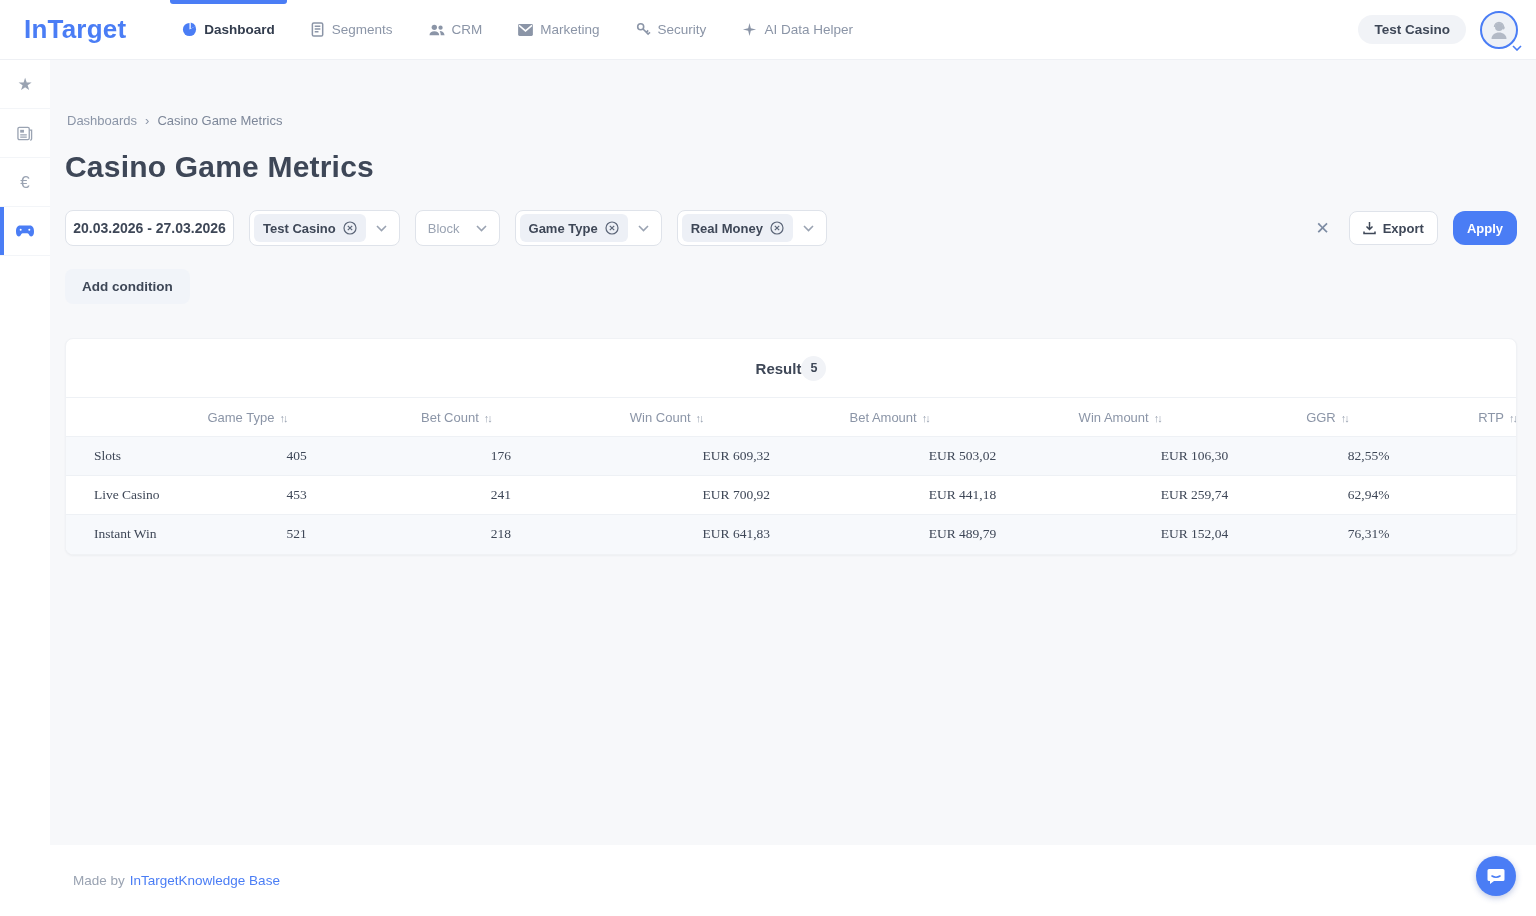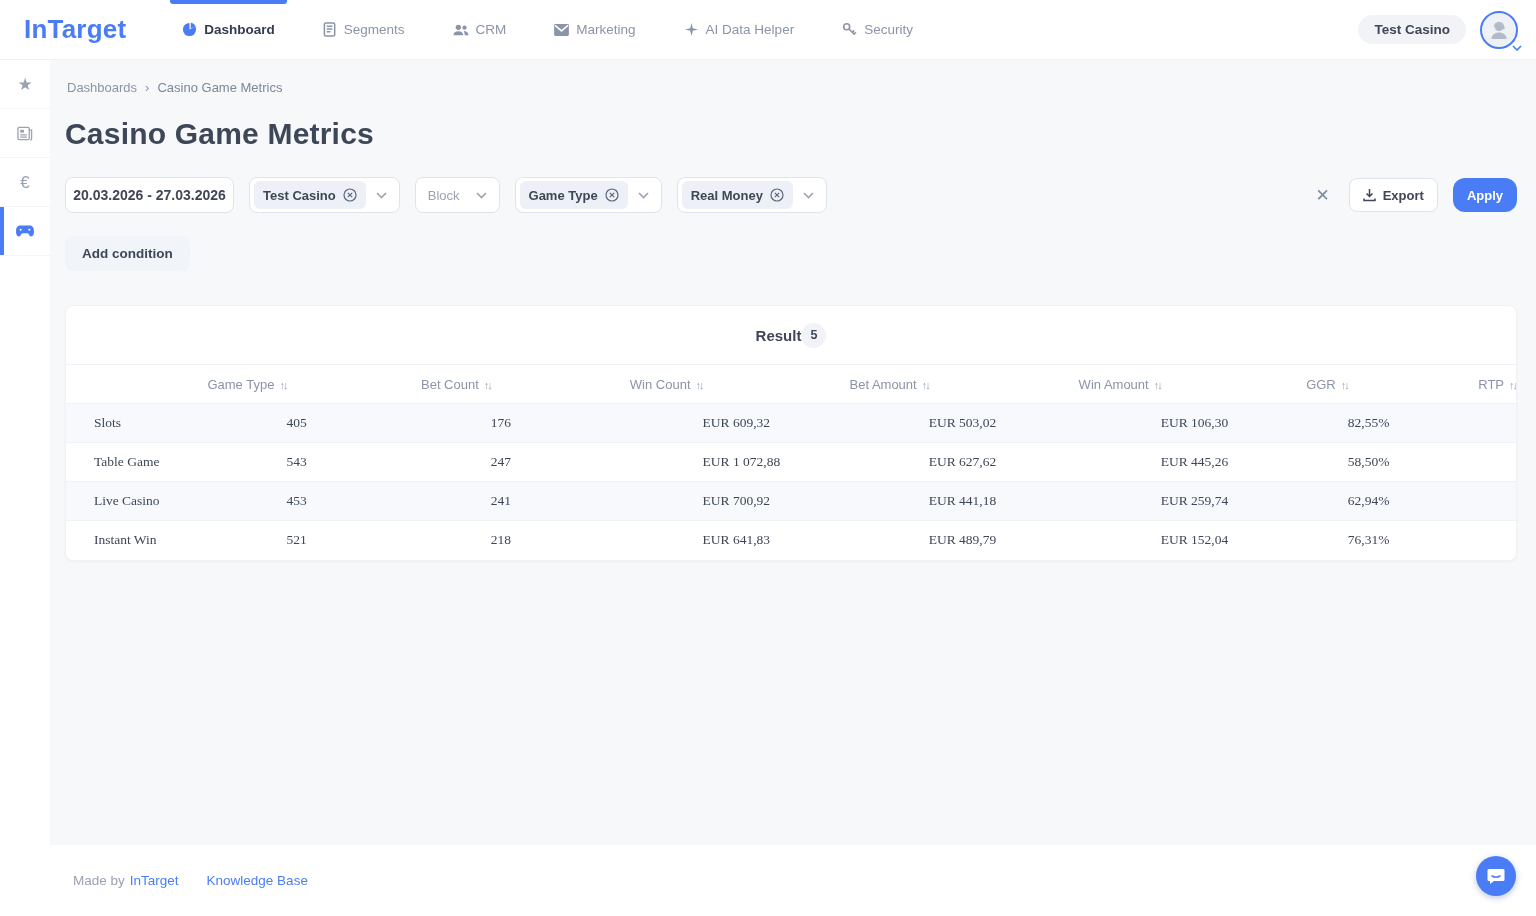--- a/index.html
+++ b/index.html
@@ -3,21 +3,21 @@
 <meta charset="utf-8">
 <style>
   * { margin:0; padding:0; box-sizing:border-box; }
   html,body { width:1536px; height:916px; font-family:"Liberation Sans", sans-serif; }
   .app { position:relative; width:1536px; height:916px; background:#f7f8fa; overflow:hidden; }
 
   
   .topbar { position:absolute; top:0; left:0; right:0; height:60px; background:#fff;
             border-bottom:1px solid #eef0f4; display:flex; align-items:center; z-index:5; }
   .logo { font-size:26px; font-weight:bold; color:#4a7df5; letter-spacing:0.2px; margin:0 38px 0 24px; }
-  .nav { display:flex; align-items:stretch; height:60px;gap:12px; }
+  .nav { display:flex; align-items:stretch; height:60px; }
   .nav-item { display:flex; align-items:center; gap:7px; padding:0 12px; margin:0 6px;
               font-size:13.5px; color:#8b95a7; font-weight:500; cursor:pointer; position:relative; }
   .nav-item .nicon { display:flex; align-items:center; }
   .nav-item.active { color:#323c4d; font-weight:700; }
   .nav-item.active::before { content:""; position:absolute; top:0; left:0; right:0; height:4px;
               background:#4a7df5; border-radius:0 0 3px 3px; }
   .topbar-right { margin-left:auto; display:flex; align-items:center; gap:14px; padding-right:18px; }
   .account-pill { background:#f1f3f7; border-radius:16px; padding:7px 16px; font-size:13.5px;
               font-weight:600; color:#3e4757; }
   .avatar { width:38px; height:38px; border-radius:50%; border:2px solid #4a7df5; background:#eef1f6;
@@ -28,21 +28,21 @@
   .sidebar { position:absolute; top:60px; left:0; bottom:0; width:50px; background:#fff; z-index:4; }
   .side-item { height:49px; display:flex; align-items:center; justify-content:center;
                border-bottom:1px solid #f3f5f8; position:relative; cursor:pointer; color:#9aa3b2; }
   .side-item.active { color:#4a7df5; }
   .side-item.active::before { content:""; position:absolute; left:0; top:0; bottom:0; width:4px; background:#4a7df5; }
   .side-item .glyph { font-size:17px; line-height:1; }
 
   
   .main { position:absolute; top:60px; left:50px; right:0; bottom:71px; background:#f7f8fa;
           padding:20px 19px 0 15px; overflow:hidden; }
-  .breadcrumb { font-size:13px; color:#8b95a7; display:flex; gap:8px; align-items:center; padding-left:2px; }
+  .breadcrumb { font-size:13px; color:#8b95a7; display:flex; gap:8px; align-items:center; padding-left:2px;margin-top:33px; }
   .breadcrumb .crumb-current { color:#7d8799; }
   .page-title { font-size:30px; font-weight:800; color:#3e4757; margin:22px 0 26px 0; letter-spacing:0.2px; }
 
   
   .filter-row { display:flex; align-items:center; gap:15px; }
   .date-input { width:169px; height:36px; background:#fff; border:1px solid #dfe3ea; border-radius:8px;
           font-family:"Liberation Sans",sans-serif; font-size:14px; font-weight:600; color:#3e4757;
           text-align:center; outline:none; }
   .chip-select { height:36px; background:#fff; border:1px solid #dfe3ea; border-radius:8px;
           display:flex; align-items:center; padding:0 12px 0 4px; gap:10px; cursor:pointer; }
@@ -79,21 +79,21 @@
   td { font-size:13.5px; color:#3e4757; height:39px; border-bottom:1px solid #eef1f5;font-family:Liberation Serif, serif; }
   th:first-child, td:first-child { padding-left:28px; }
   tbody tr:nth-child(odd) { background:#f7f9fc; }
   tbody tr:last-child td { border-bottom:none; }
 
   
   .footer { position:absolute; left:50px; right:0; bottom:0; height:71px; background:#fff;
             display:flex; align-items:center; padding-left:23px; font-size:13.5px; color:#9aa3b2; }
   .footer a { color:#4a7df5; text-decoration:none; font-weight:500; }
   .footer .made-by { margin-right:5px; }
-  .footer .kb-link { margin-left:28px; }
+  .footer .kb-link { }
   .chat-launcher { position:absolute; right:20px; bottom:20px; width:40px; height:40px; border-radius:50%;
             background:#4a7df5; display:flex; align-items:center; justify-content:center; cursor:pointer;
             box-shadow:0 2px 6px rgba(40,70,160,0.3); }
   svg { display:block; }
 </style>
 </head>
 <body>
 
 <div class="app">
 
@@ -134,34 +134,34 @@
         <span class="nicon">
           <svg width="15" height="12" viewBox="0 0 16 13" fill="#8b95a7">
               <rect x="0" y="0" width="16" height="13" rx="1.5"></rect>
               <path d="M1 1.5 L8 7.5 L15 1.5" stroke="#fff" stroke-width="1.6" fill="none"></path>
             </svg>
         </span>
         <span>Marketing</span>
       </div>
       <div class="nav-item">
         <span class="nicon">
-          <svg width="15" height="15" viewBox="0 0 16 16" fill="#8b95a7">
-              <path d="M8 1 L9.4 6.6 L15 8 L9.4 9.4 L8 15 L6.6 9.4 L1 8 L6.6 6.6 Z"></path>
-            </svg>
-        </span>
-        <span>AI Data Helper</span>
-      </div>
-      <div class="nav-item">
-        <span class="nicon">
           <svg width="15" height="15" viewBox="0 0 16 16" fill="none" stroke="#8b95a7" stroke-width="1.7">
               <circle cx="5" cy="5" r="3.2"></circle>
               <path d="M7.5 7.5 L13.5 13.5 M11 11 L13 9 M12.8 12.8 L15 11"></path>
             </svg>
         </span>
         <span>Security</span>
+      </div>
+      <div class="nav-item">
+        <span class="nicon">
+          <svg width="15" height="15" viewBox="0 0 16 16" fill="#8b95a7">
+              <path d="M8 1 L9.4 6.6 L15 8 L9.4 9.4 L8 15 L6.6 9.4 L1 8 L6.6 6.6 Z"></path>
+            </svg>
+        </span>
+        <span>AI Data Helper</span>
       </div>
     </nav>
     <div class="topbar-right">
       <div class="account-pill">Test Casino</div>
       <div class="avatar">
         <span>
           <svg width="24" height="24" viewBox="0 0 24 24" fill="#b3bac6">
               <circle cx="12" cy="9" r="4"></circle>
               <path d="M4.5 21c0-4.1 3.4-6.5 7.5-6.5s7.5 2.4 7.5 6.5Z"></path>
               <path d="M7.5 9a4.5 4.5 0 0 1 9 0" fill="none" stroke="#b3bac6" stroke-width="1.4"></path>
@@ -318,29 +318,20 @@
           <tr>
             <td>Slots</td>
             <td>405</td>
             <td>176</td>
             <td>EUR 609,32</td>
             <td>EUR 503,02</td>
             <td>EUR 106,30</td>
             <td>82,55%</td>
           </tr>
           <tr>
-            <td>Table Game</td>
-            <td>543</td>
-            <td>247</td>
-            <td>EUR 1 072,88</td>
-            <td>EUR 627,62</td>
-            <td>EUR 445,26</td>
-            <td>58,50%</td>
-          </tr>
-          <tr>
             <td>Live Casino</td>
             <td>453</td>
             <td>241</td>
             <td>EUR 700,92</td>
             <td>EUR 441,18</td>
             <td>EUR 259,74</td>
             <td>62,94%</td>
           </tr>
           <tr>
             <td>Instant Win</td>

